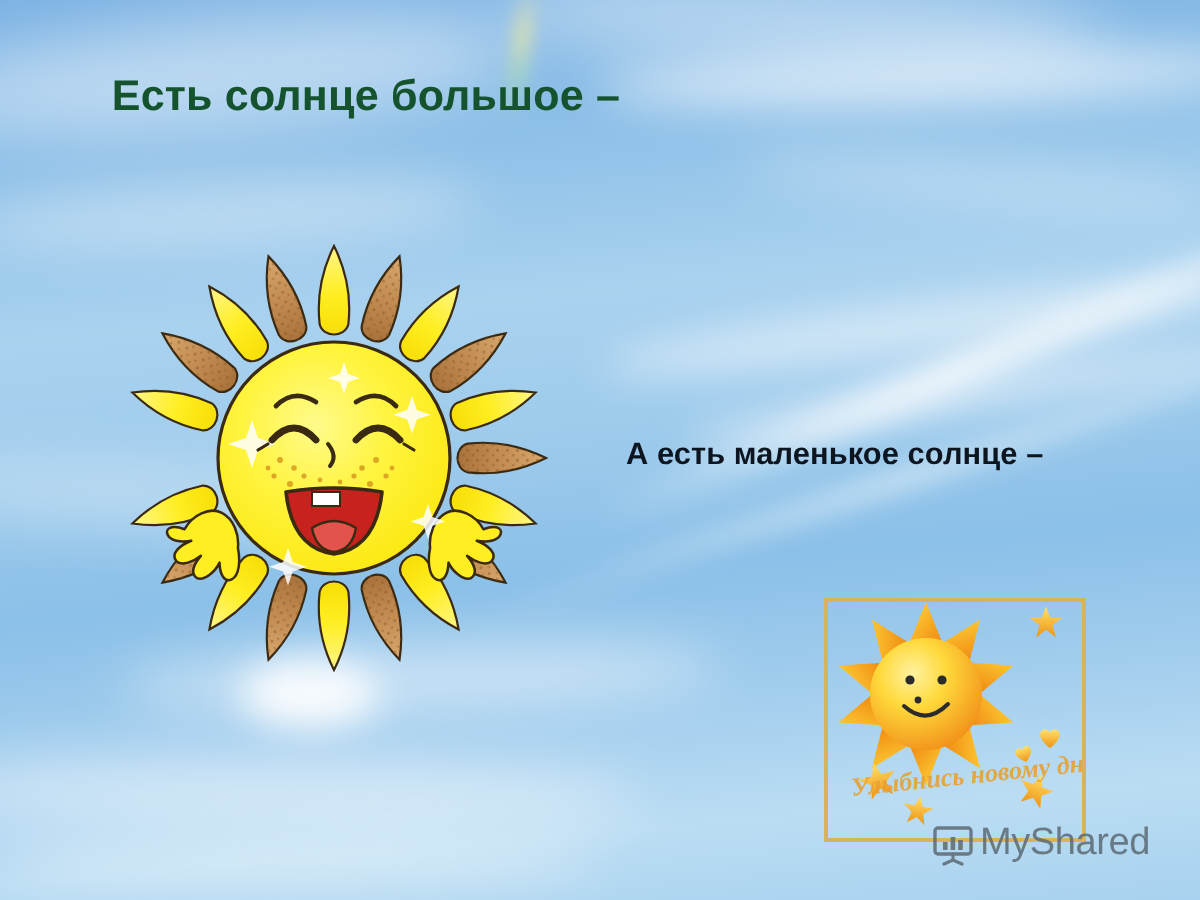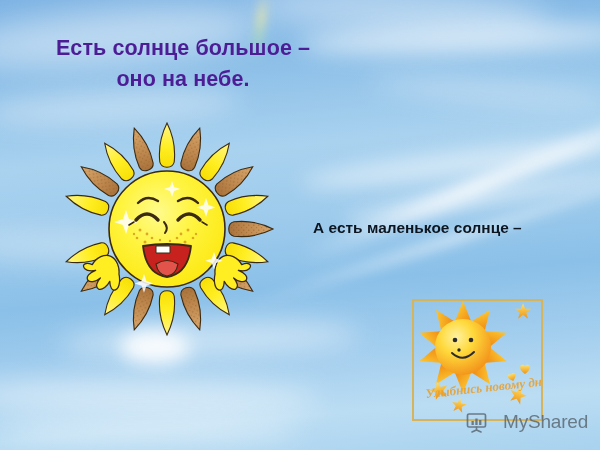--- a/index.html
+++ b/index.html
@@ -96,21 +96,21 @@
     filter: blur(4px);
     transform: rotate(8deg);
   }
 
   
   .headline {
     position: absolute;
     left: 18px;
     top: 33px;
     width: 330px;
-    color: #4c1d95;
+    color: #14532d;
     font-size: 21.5px;
     font-weight: bold;
     line-height: 31px;
     letter-spacing: .1px;
     text-align: center;
   }
   .headline .l1 { display: block; }
   .headline .l2 { display: block; }
 
   .body-text {
@@ -161,21 +161,21 @@
     display: block;
   }
 
   
   .watermark {
     position: absolute;
     left: 466px;
     top: 411px;
     display: flex;
     align-items: center;
-    gap: 16px;
+    gap: 3px;
     opacity: .82;
   }
   .watermark .wm-text {
     font-size: 19px;
     color: #5A6670;
     font-family: "Liberation Sans", sans-serif;
     letter-spacing: -.2px;
   }
   .watermark .wm-icon { line-height: 0; }
 </style>
@@ -196,21 +196,20 @@
   <div class="cloud c8"></div>
   <div class="cloud c10"></div>
   <div class="cloud c9"></div>
   <div class="cloud c12"></div>
   <div class="streak"></div>
   <div class="streak2"></div>
   <div class="rainbow"></div>
 
   <div class="headline">
     <span class="l1">Есть солнце большое –</span>
-    <span class="l2">оно на небе.</span>
   </div>
 
   <div class="body-text">
     <span class="l1">А есть маленькое солнце –</span>
   </div>
 
   <div class="big-sun">
     <svg viewBox="0 0 238 214" xmlns="http://www.w3.org/2000/svg">
       <defs>
         <radialGradient id="faceG" cx="42%" cy="36%" r="70%">

